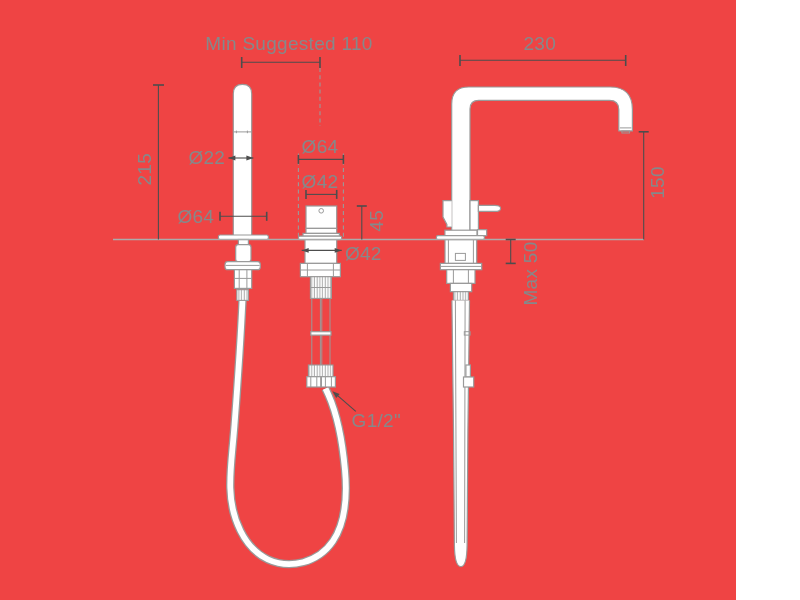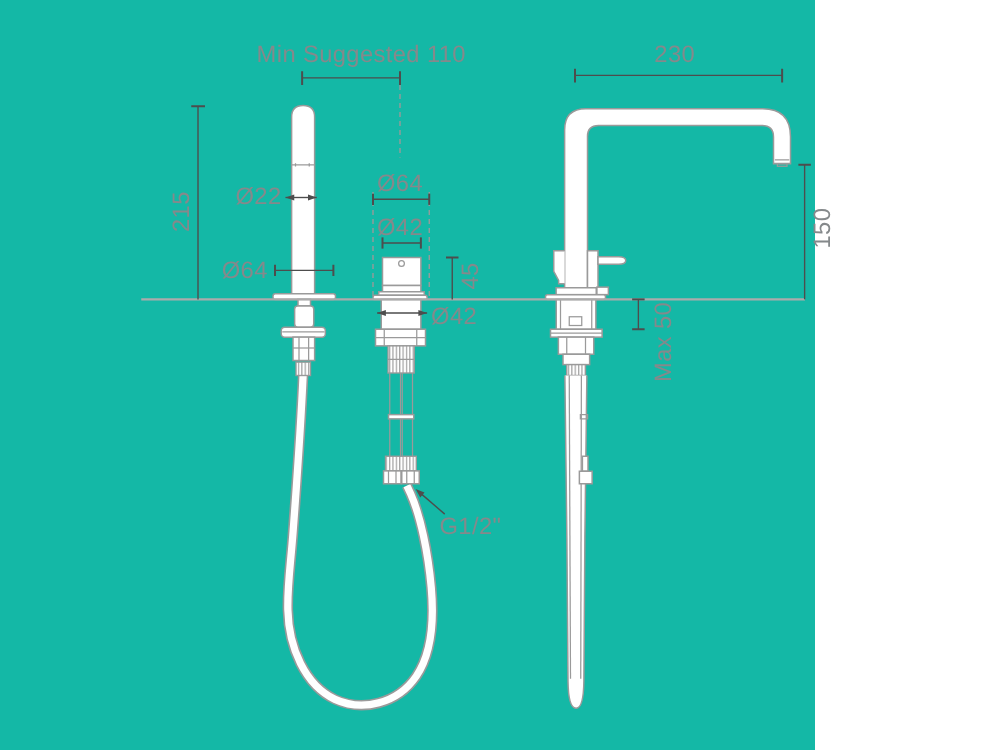--- a/index.html
+++ b/index.html
@@ -5,23 +5,23 @@
   html, body {
     margin: 0;
     padding: 0;
     width: 800px;
     height: 600px;
     background: #ffffff;
     overflow: hidden;
   }
   .stage {
     position: relative;
-    width: 652px;
+    width: 736px;
     height: 600px;
-    background: #14b8a6;
+    background: #ef4444;
   }
   svg text {
     font-family: "Liberation Sans", "DejaVu Sans", sans-serif;
     font-size: 19px;
     font-weight: 400;
     letter-spacing: 0.3px;
     fill: #85898b;
   }
   .outline { stroke:#9a9a9a; stroke-width:1.2; fill:none; }
   .outline-fill { stroke:#9a9a9a; stroke-width:1.2; fill:#ffffff; }

